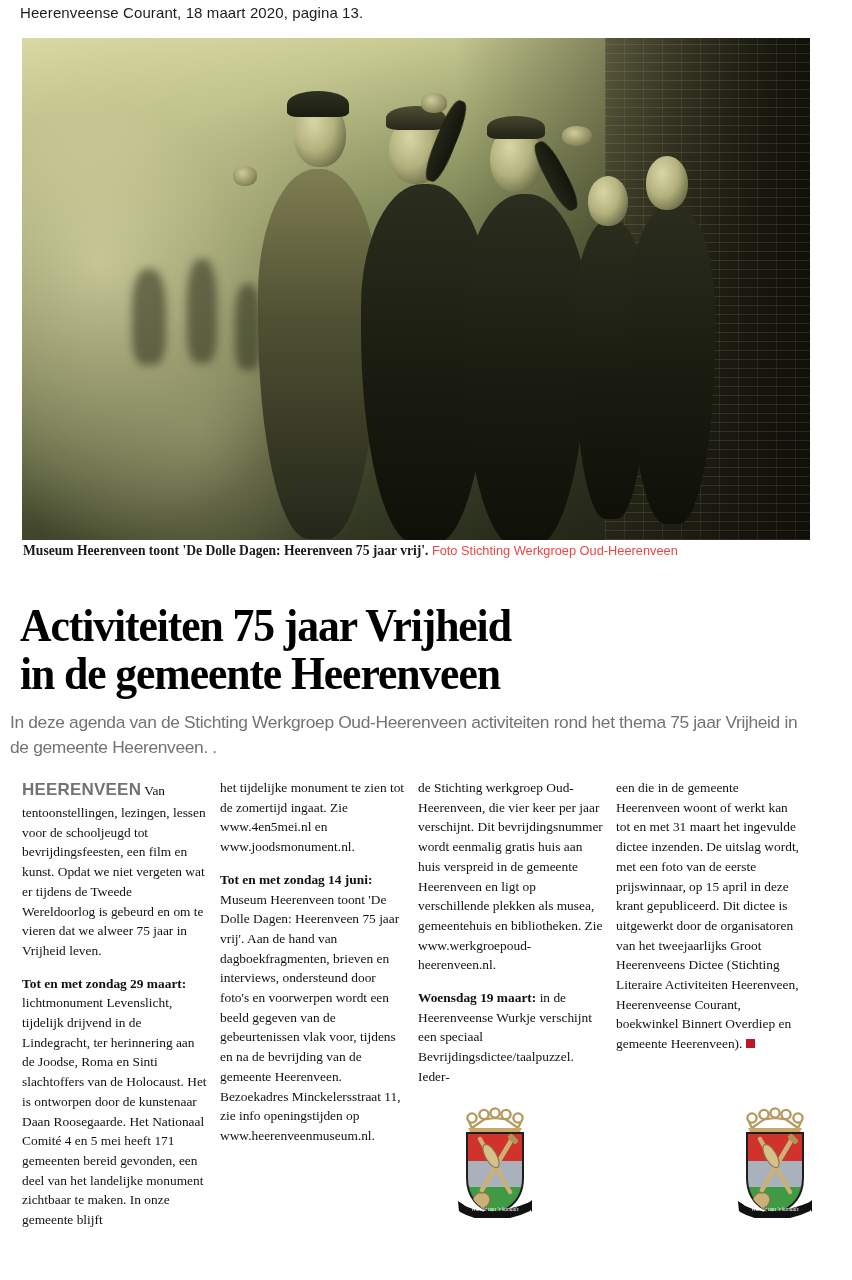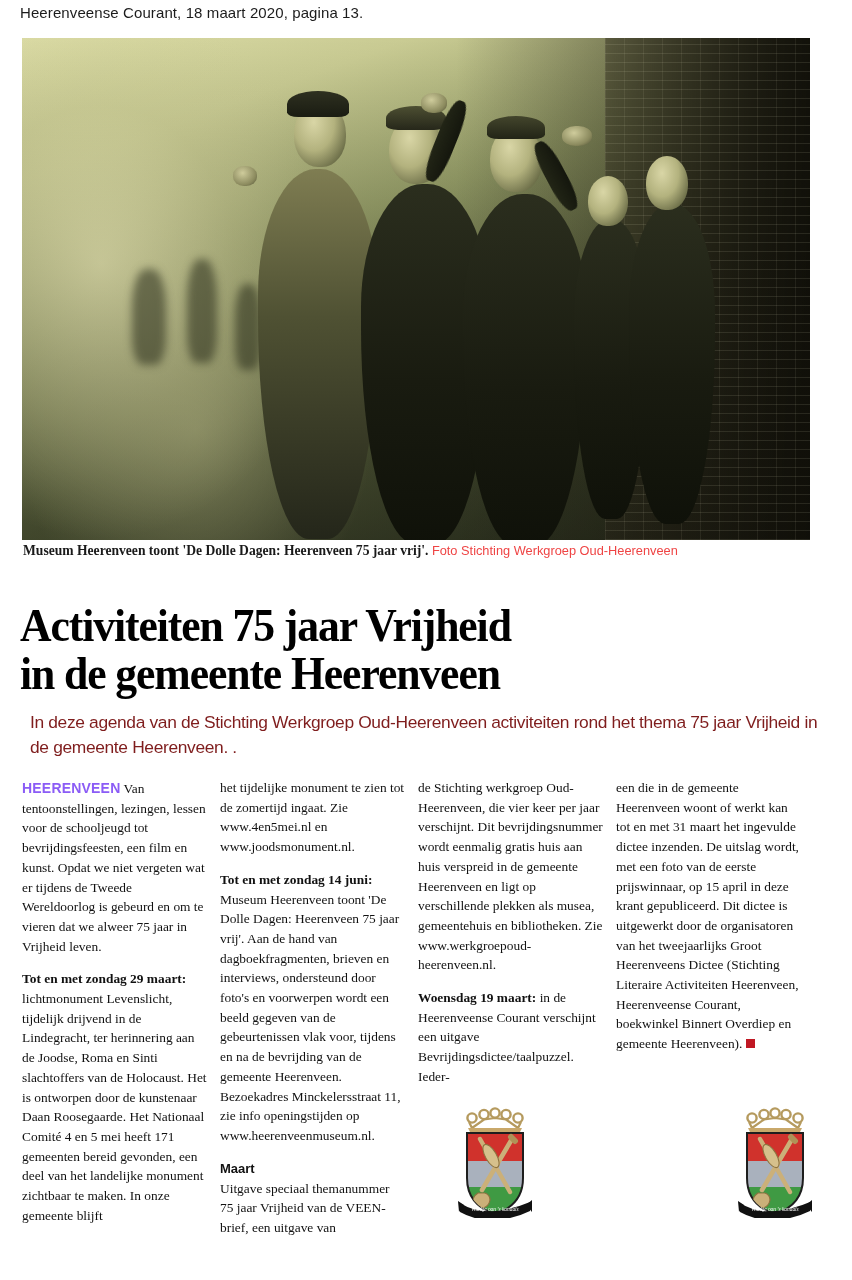--- a/index.html
+++ b/index.html
@@ -144,27 +144,27 @@
     letter-spacing: -1.2px;
     color: #000;
     transform: scaleX(0.93);
     transform-origin: left top;
   }
   .headline .l2 { display: block; }
 
   
   .standfirst {
     position: absolute;
-    left: 30px;
+    left: 10px;
     top: 710px;
     width: 794px;
     font-family: "Liberation Sans", sans-serif;
     font-size: 17.4px;
     line-height: 1.42;
-    color: #7f1d1d;
+    color: #737373;
     letter-spacing: -0.35px;
   }
 
   
   .columns {
     position: absolute;
     left: 22px;
     top: 778px;
     width: 800px;
     display: flex;
@@ -175,24 +175,24 @@
     font-size: 13.4px;
     line-height: 1.47;
     color: #111;
     text-align: left;
   }
   .col p {
     margin: 0 0 13px 0;
   }
   .col p:last-child { margin-bottom: 0; }
   .kicker {
-    color: #8b5cf6;
+    color: #737373;
     font-weight: 700;
     font-family: "Liberation Sans", sans-serif;
-    font-size: 14px;
+    font-size: 17px;
     letter-spacing: .2px;
   }
   .lead-bold { font-weight: 700; }
   .subhead-sans {
     font-family: "Liberation Sans", sans-serif;
     font-weight: 700;
     font-size: 13px;
     display: block;
     margin-bottom: 1px;
   }
@@ -300,31 +300,28 @@
       </p>
     </div>
 
     <div class="col">
       <p>
         <span>het tijdelijke monument te zien tot de zomertijd ingaat. Zie www.4en5mei.nl en www.joodsmonument.nl.</span>
       </p>
       <p>
         <span class="lead-bold">Tot en met zondag 14 juni:</span><span> Museum Heerenveen toont 'De Dolle Dagen: Heerenveen 75 jaar vrij'. Aan de hand van dagboekfragmenten, brieven en interviews, ondersteund door foto's en voorwerpen wordt een beeld gegeven van de gebeurtenissen vlak voor, tijdens en na de bevrijding van de gemeente Heerenveen. Bezoekadres Minckelersstraat 11, zie info openingstijden op www.heerenveenmuseum.nl.</span>
       </p>
-      <p>
-        <span class="subhead-sans">Maart</span><span>Uitgave speciaal themanummer 75 jaar Vrijheid van de VEEN-brief, een uitgave van</span>
-      </p>
     </div>
 
     <div class="col">
       <p>
         <span>de Stichting werkgroep Oud-Heerenveen, die vier keer per jaar verschijnt. Dit bevrijdingsnummer wordt eenmalig gratis huis aan huis verspreid in de gemeente Heerenveen en ligt op verschillende plekken als musea, gemeentehuis en bibliotheken. Zie www.werkgroepoud-heerenveen.nl.</span>
       </p>
       <p>
-        <span class="lead-bold">Woensdag 19 maart:</span><span> in de Heerenveense Courant verschijnt een uitgave Bevrijdingsdictee/taalpuzzel. Ieder-</span>
+        <span class="lead-bold">Woensdag 19 maart:</span><span> in de Heerenveense Wurkje verschijnt een speciaal Bevrijdingsdictee/taalpuzzel. Ieder-</span>
       </p>
     </div>
 
     <div class="col">
       <p>
         <span>een die in de gemeente Heerenveen woont of werkt kan tot en met 31 maart het ingevulde dictee inzenden. De uitslag wordt, met een foto van de eerste prijswinnaar, op 15 april in deze krant gepubliceerd. Dit dictee is uitgewerkt door de organisatoren van het tweejaarlijks Groot Heerenveens Dictee (Stichting Literaire Activiteiten Heerenveen, Heerenveense Courant, boekwinkel Binnert Overdiep en gemeente Heerenveen).</span><span class="endmark"></span>
       </p>
     </div>
 
   </div>

